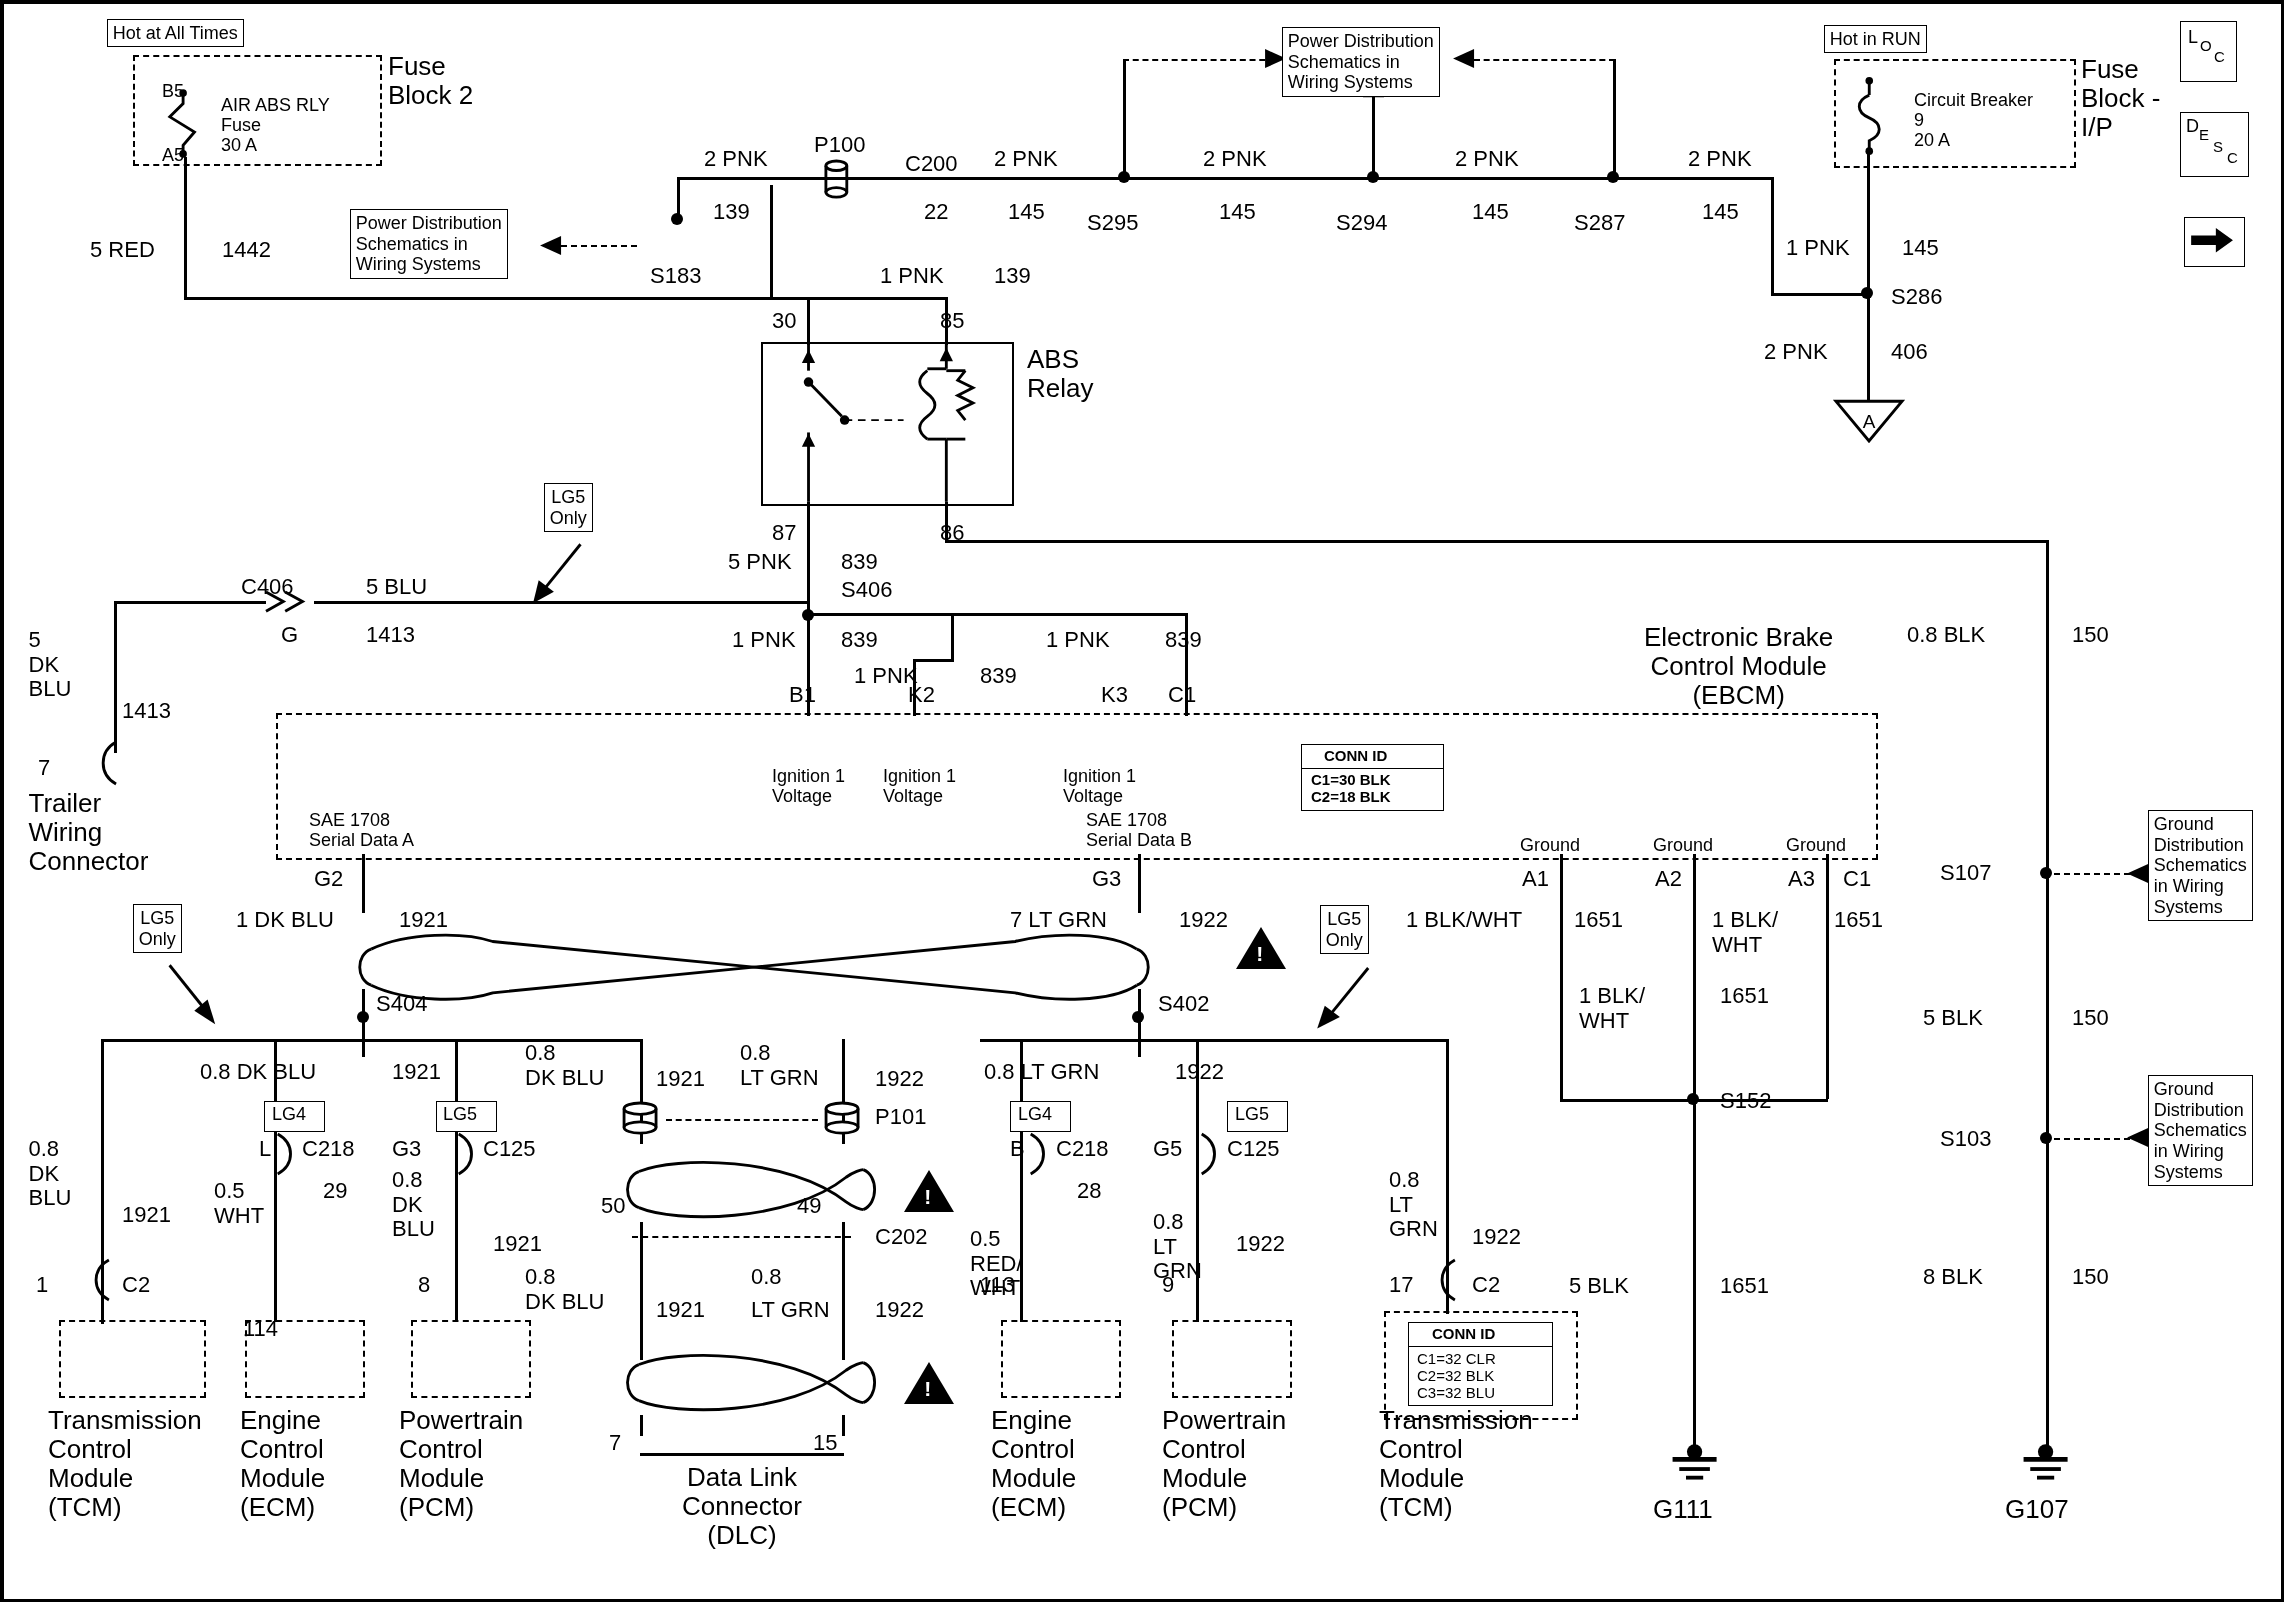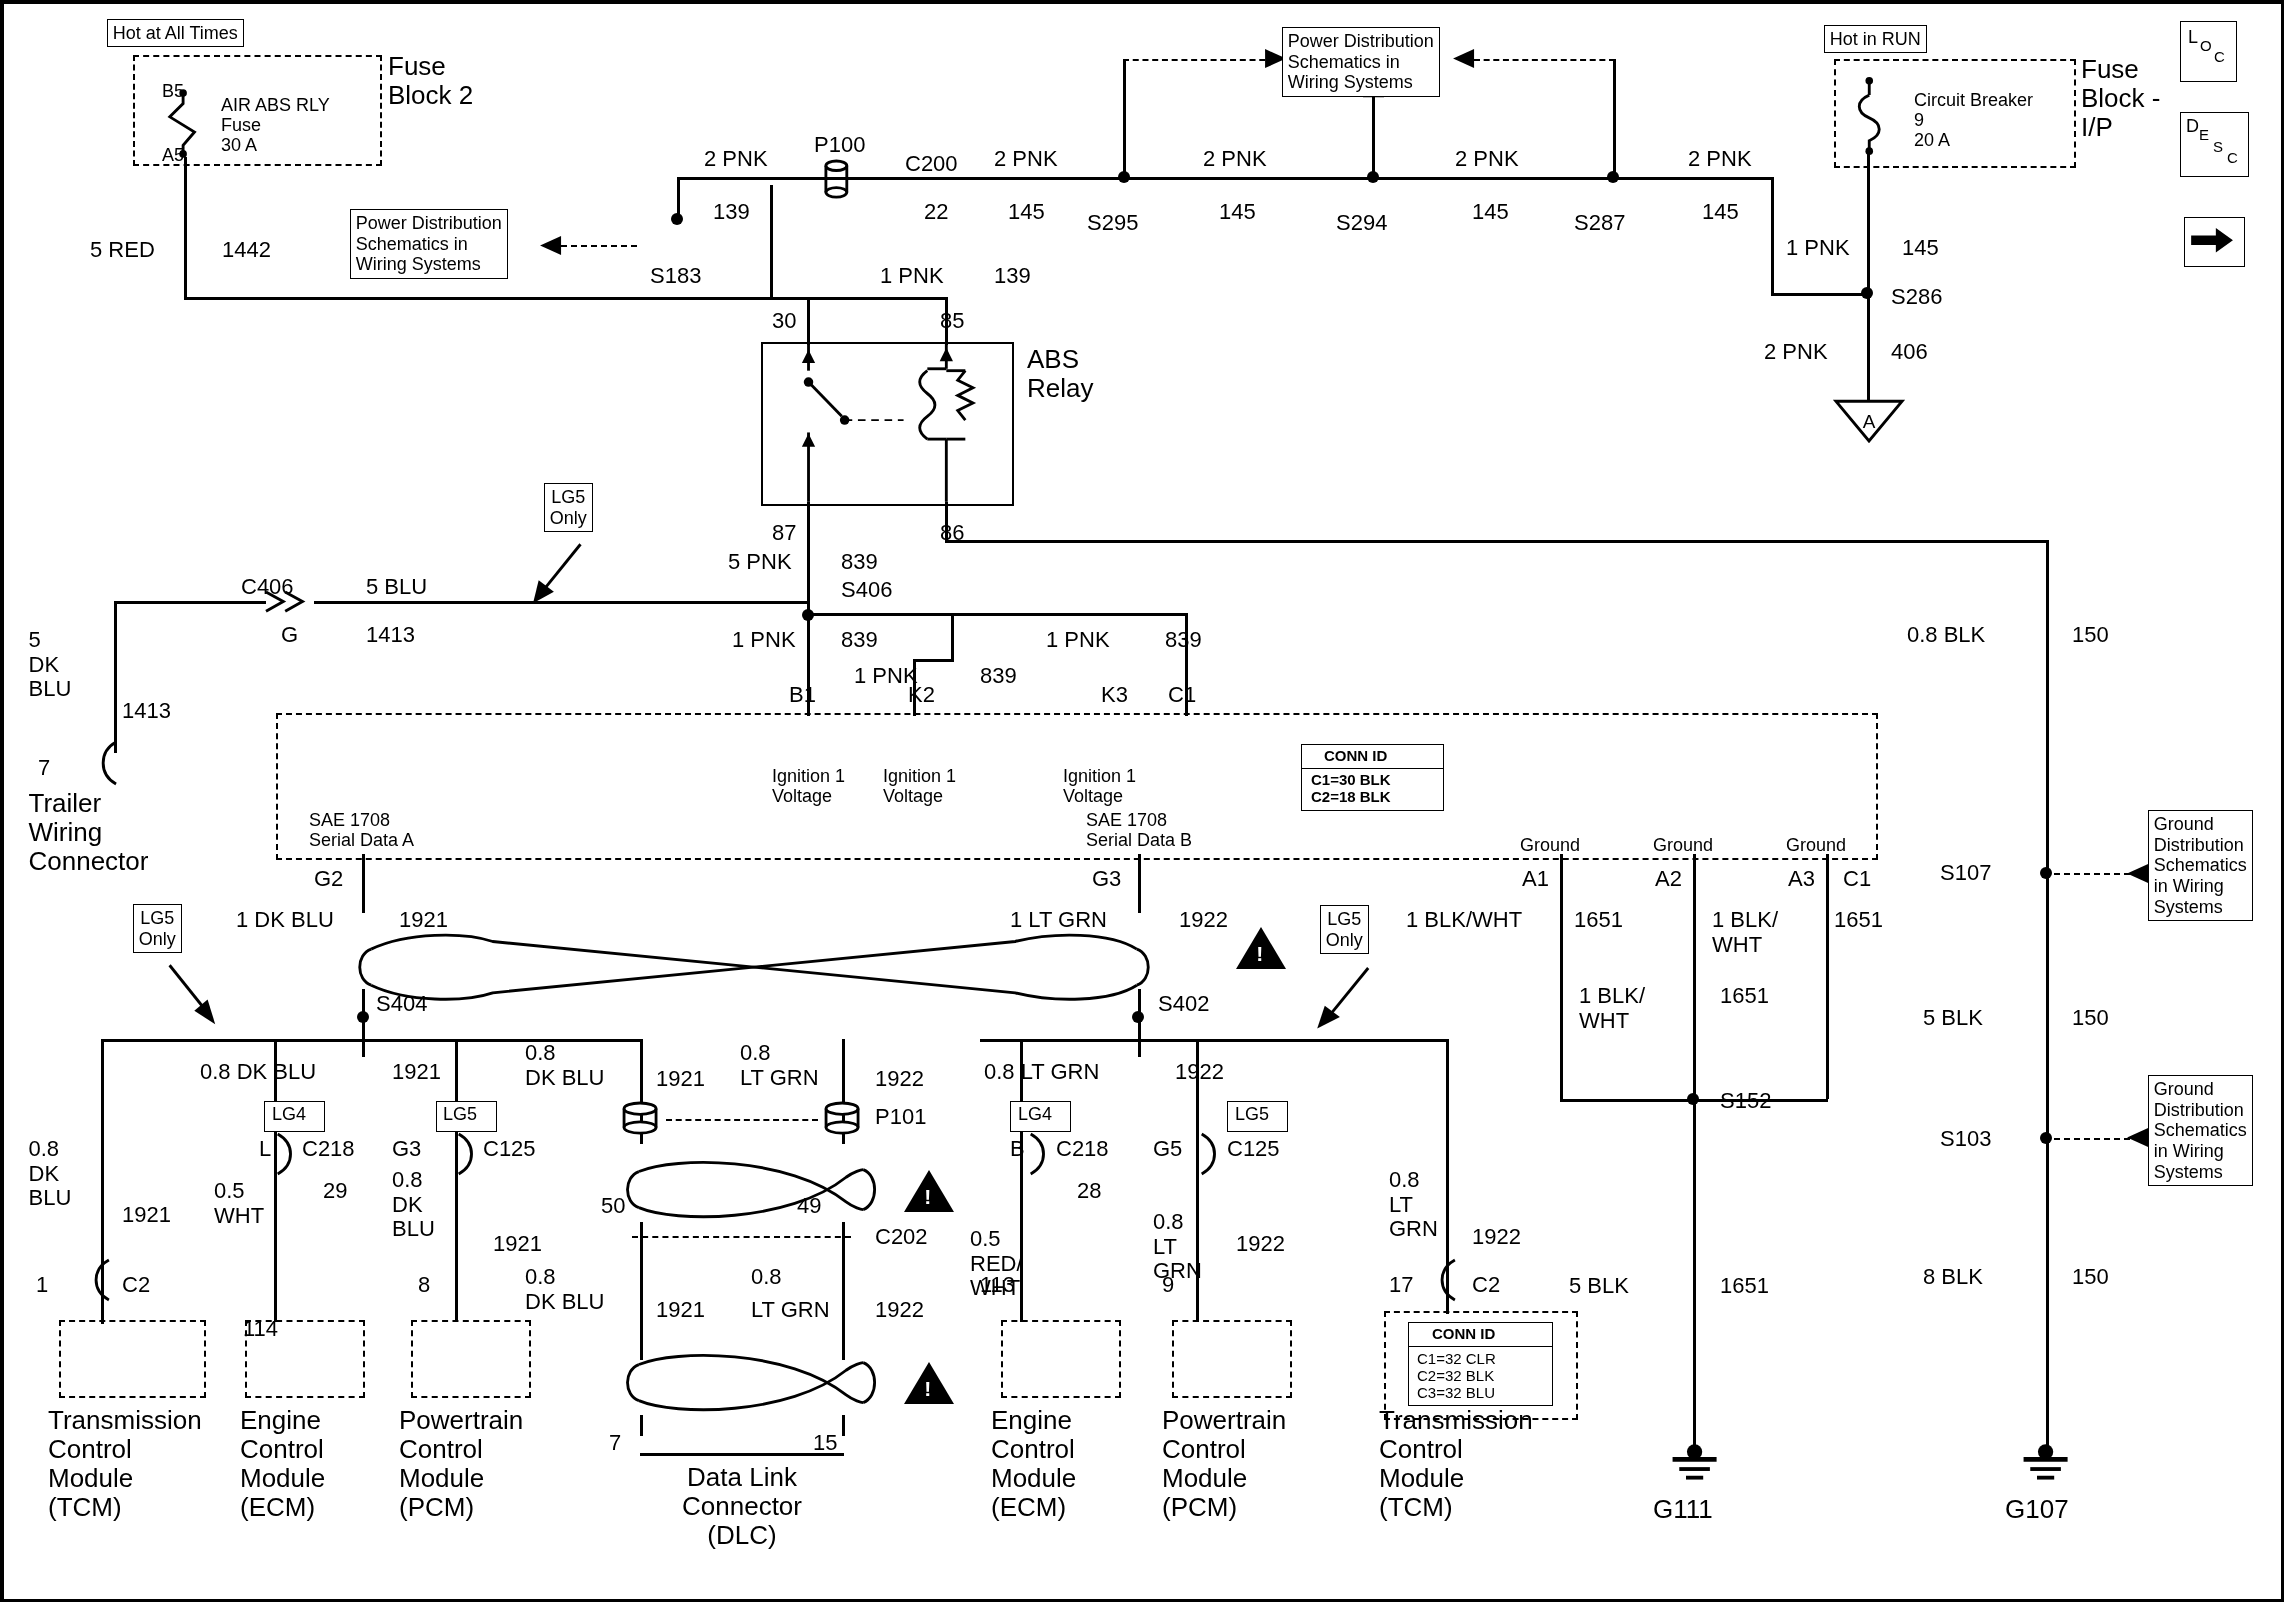--- a/index.html
+++ b/index.html
@@ -219,20 +219,23 @@
 <div class="lbl" style="left:1165px;top:628px;">839</div>
 
 <div class="txtbox" style="left:544px;top:483px;text-align:center;">LG5
 Only</div>
 <svg style="left:533px;top:544px;width:57px;height:67px;" viewBox="0 0 60 70" width="57" height="67">
  <line x1="50" y1="0" x2="8" y2="52" stroke="#000" stroke-width="3"></line>
  <path d="M0 62 L6 38 L22 50 Z" fill="#000"></path>
 </svg>
 
 <div class="dash" style="left:276px;top:713px;width:1598px;height:143px;"></div>
+<div class="lbl big" style="left:1644px;top:623px;text-align:center;">Electronic Brake
+Control Module
+(EBCM)</div>
 
 <div class="lbl" style="left:789px;top:683px;">B1</div>
 <div class="lbl" style="left:908px;top:683px;">K2</div>
 <div class="lbl" style="left:1101px;top:683px;">K3</div>
 <div class="lbl" style="left:1168px;top:683px;">C1</div>
 
 <div class="lbl sm" style="left:772px;top:766px;">Ignition 1
 Voltage</div>
 <div class="lbl sm" style="left:883px;top:766px;">Ignition 1
 Voltage</div>
@@ -294,21 +297,21 @@
 
 <div class="txtbox" style="left:133px;top:904px;text-align:center;">LG5
 Only</div>
 <svg style="left:162px;top:965px;width:57px;height:67px;" viewBox="0 0 60 70" width="57" height="67">
  <line x1="8" y1="0" x2="48" y2="50" stroke="#000" stroke-width="3"></line>
  <path d="M56 62 L34 48 L48 36 Z" fill="#000"></path>
 </svg>
 
 <div class="lbl" style="left:236px;top:908px;">1 DK BLU</div>
 <div class="lbl" style="left:399px;top:908px;">1921</div>
-<div class="lbl" style="left:1010px;top:908px;">1 LT GRN</div>
+<div class="lbl" style="left:1010px;top:908px;">7 LT GRN</div>
 <div class="lbl" style="left:1179px;top:908px;">1922</div>
 
 <svg style="left:350px;top:932px;width:808px;height:76px;" viewBox="0 0 850 80" width="808" height="76">
  <path d="M22 18 C60 0 120 0 150 10 L700 64 C740 74 800 74 828 56" stroke="#000" stroke-width="3" fill="none"></path>
  <path d="M22 56 C60 74 120 74 150 64 L700 10 C740 0 800 0 828 18" stroke="#000" stroke-width="3" fill="none"></path>
  <path d="M22 18 C6 24 6 50 22 56" stroke="#000" stroke-width="3" fill="none"></path>
  <path d="M828 18 C844 24 844 50 828 56" stroke="#000" stroke-width="3" fill="none"></path>
 </svg>
 
 <div class="dot" style="left:357px;top:1011px;"></div>

